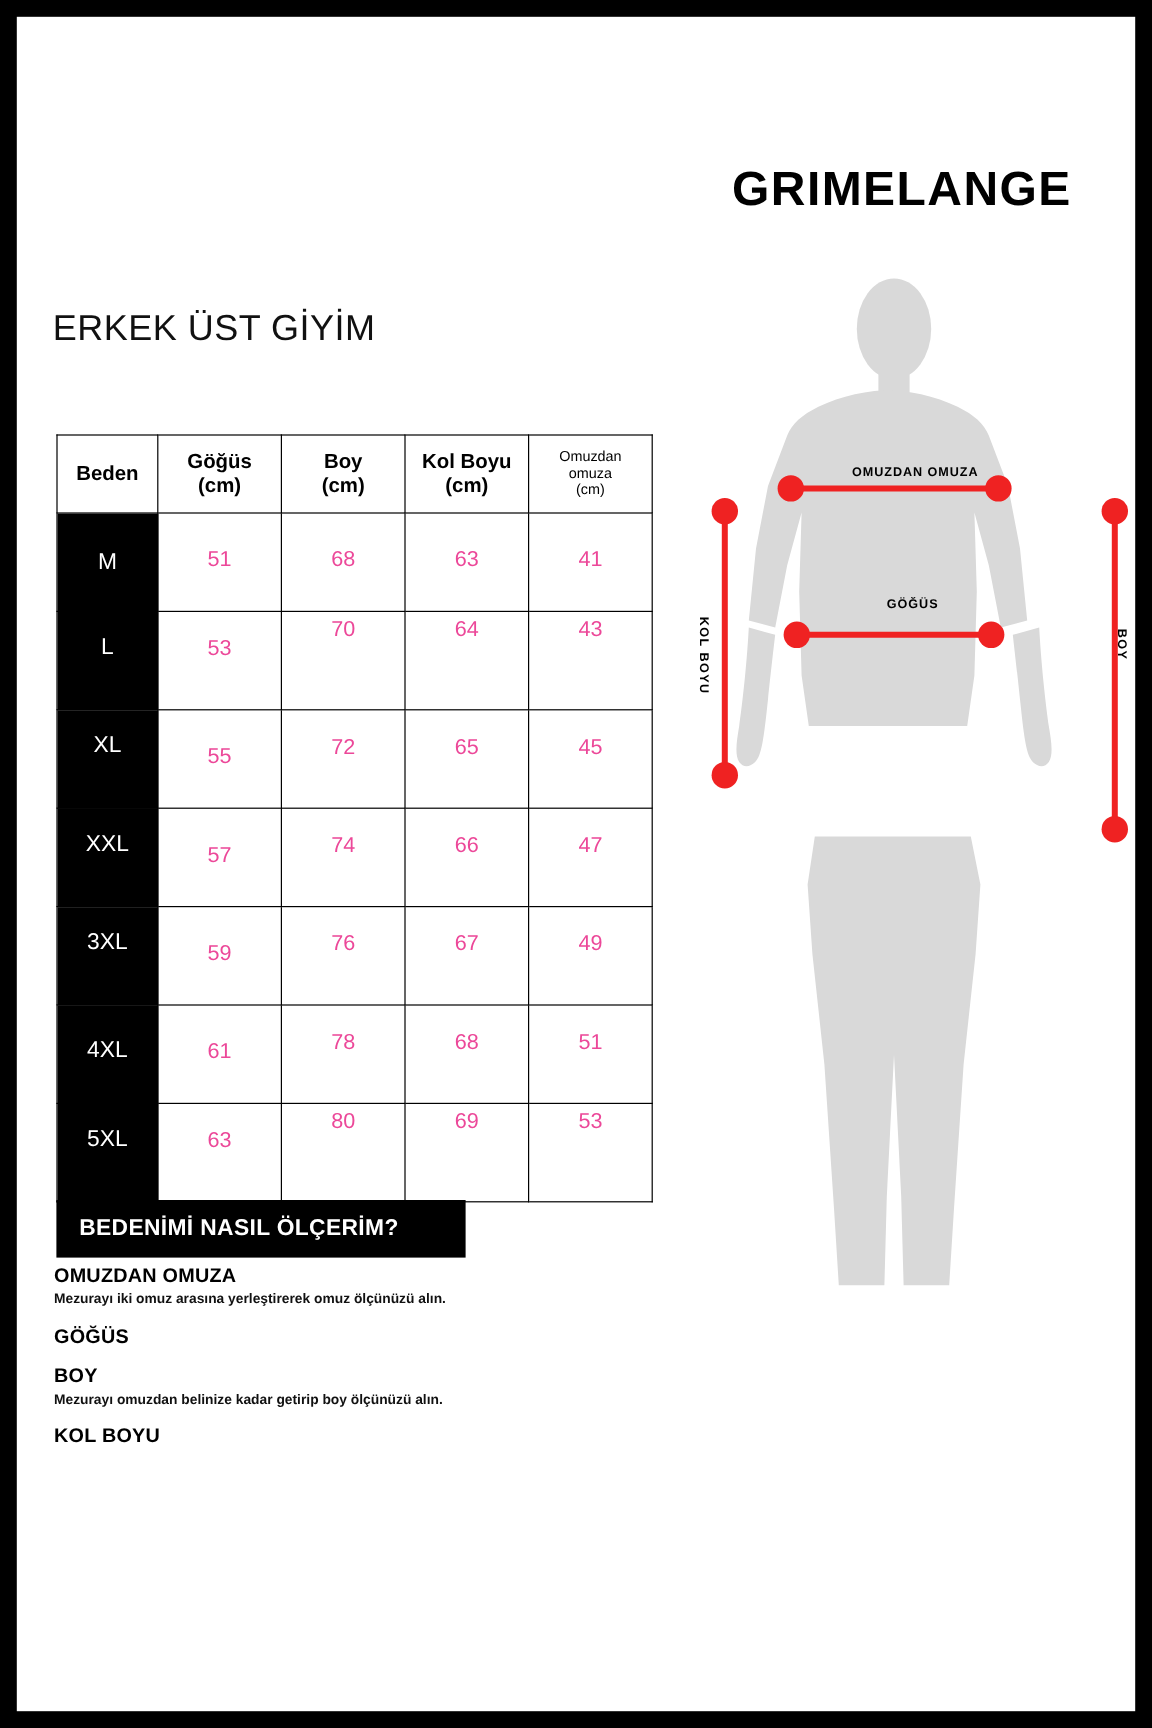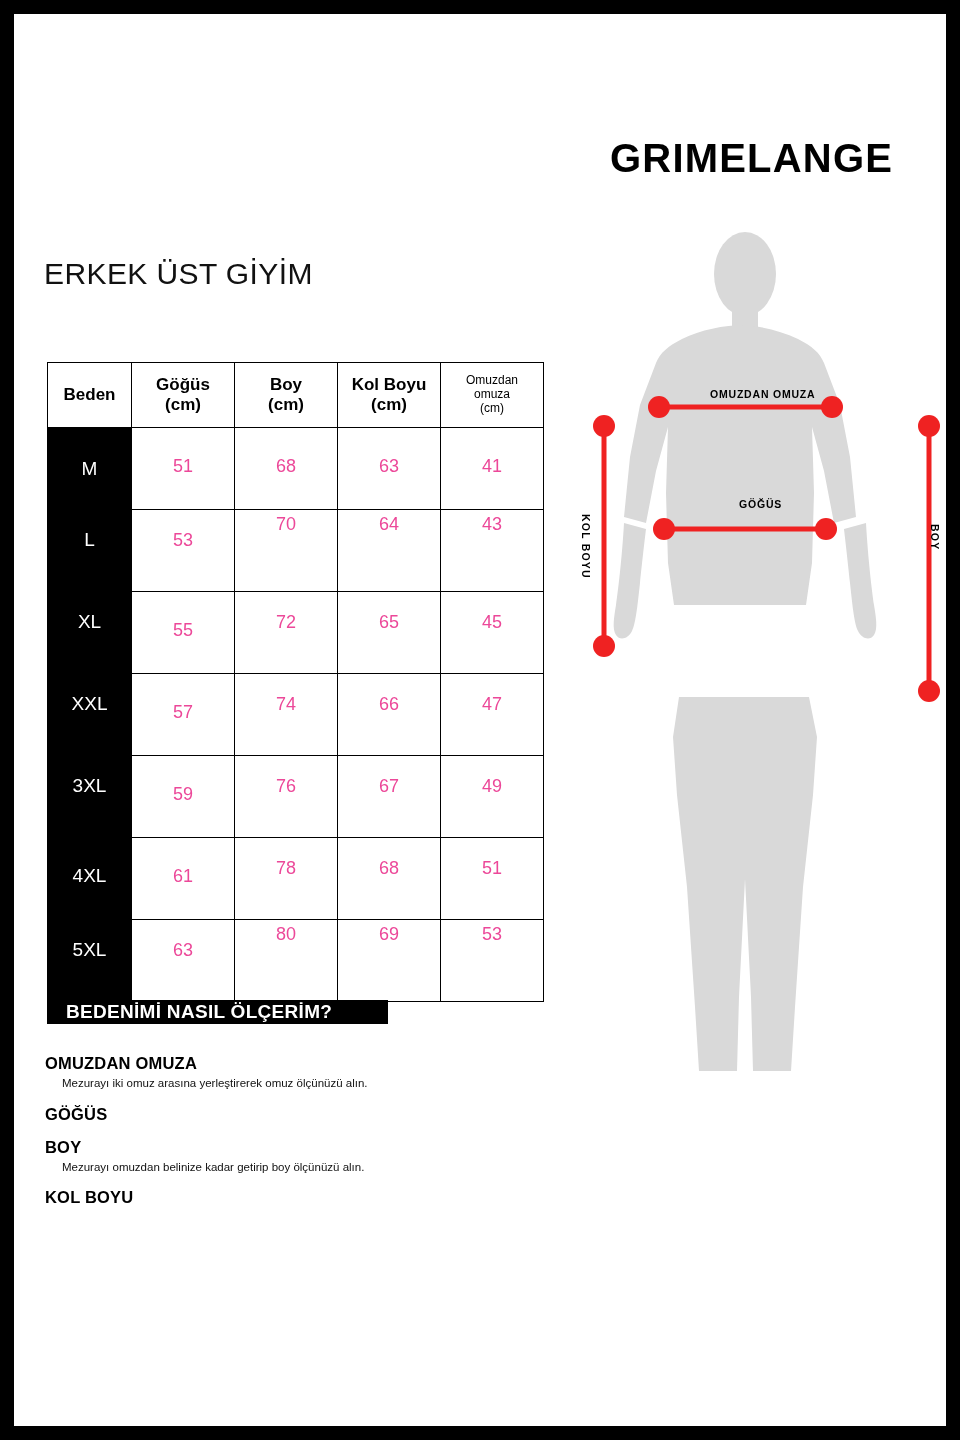--- a/index.html
+++ b/index.html
@@ -90,21 +90,21 @@
   td.v-a { padding-bottom: 6px; }
   td.v-b { padding-bottom: 22px; }
   td.v-c { padding-bottom: 54px; }
 
   
   .howto-bar {
     position: absolute;
     left: 33px;
     top: 986px;
     width: 341px;
-    height: 24px;
+    height: 48px;
     background: #000;
     color: #fff;
     font-size: 19px;
     font-weight: bold;
     letter-spacing: 0.3px;
     display: flex;
     align-items: center;
     padding-left: 19px;
   }
   .howto {
@@ -119,22 +119,21 @@
     color: #000;
     margin-top: 14px;
     letter-spacing: 0.2px;
   }
   .howto .h:first-child { margin-top: 0; }
   .howto .p {
     font-size: 11.5px;
     color: #111;
     line-height: 1.28;
     margin-top: 3px;
-    font-weight: normal;
-    margin-left: 17px;
+    font-weight: bold;
   }
 
   
   .figure {
     position: absolute;
     left: 530px;
     top: 215px;
     width: 400px;
     height: 860px;
   }

